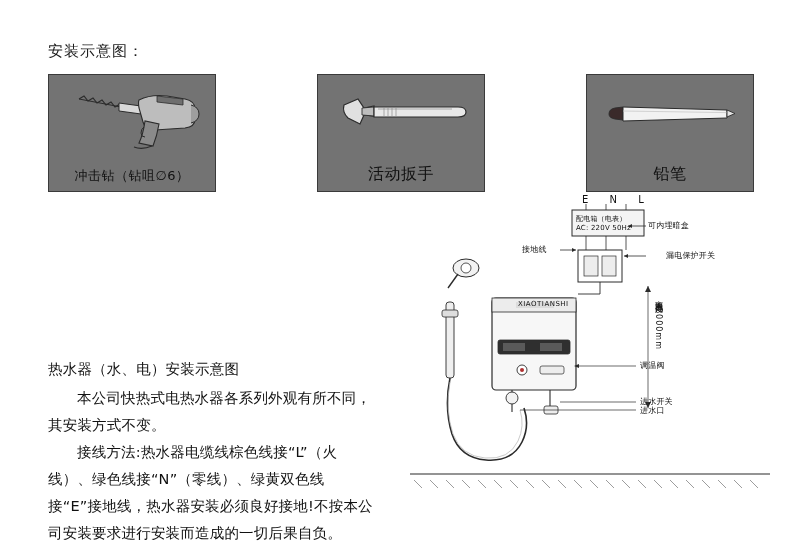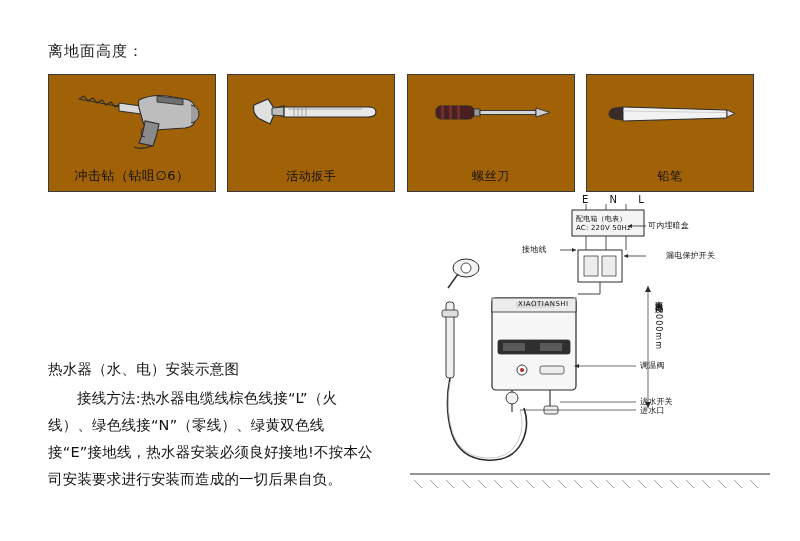--- a/index.html
+++ b/index.html
@@ -39,36 +39,36 @@
     height: 118px;
     display: flex;
     justify-content: space-between;
   }
   .tool-box {
     width: 168px;
     height: 118px;
     border: 1px solid #3a3a3a;
     box-sizing: border-box;
     position: relative;
-    background: #a16207;
+    background: #737373;
   }
   .tool-art {
     position: absolute;
     left: 0;
     top: 0;
     width: 100%;
     height: 78px;
   }
   .tool-caption {
     position: absolute;
     left: 0;
     right: 0;
     bottom: 6px;
     text-align: center;
-    font-size: 12px;
+    font-size: 16px;
     letter-spacing: 0.5px;
     color: #111;
   }
   .tool-caption.small {
     font-size: 13px;
   }
 
   
   .body-text {
     position: absolute;
@@ -122,21 +122,21 @@
     font-size: 10px;
     letter-spacing: 9px;
     color: #111;
   }
 </style>
 </head>
 <body>
 
 <div class="page">
 
-  <div class="tools-heading">离地面高度：</div>
+  <div class="tools-heading">安装示意图：</div>
 
   <div class="tools-row">
 
     <div class="tool-box">
       <div class="tool-art">
         <svg width="168" height="78" viewBox="0 0 168 78">
 
           <path d="M30 24 L72 32" stroke="#2b2b2b" stroke-width="1" fill="none"></path>
           <path d="M30 24 l5 -3 l4 5 l5 -3 l4 5 l5 -3 l4 5 l5 -3 l4 5 l5 -3 l4 5" stroke="#2b2b2b" stroke-width="1.2" fill="none"></path>
           <path d="M70 28 l22 3 l0 8 l-22 -3 z" fill="#d8d8d8" stroke="#2b2b2b" stroke-width="1"></path>
@@ -162,51 +162,38 @@
           <path d="M26 30 l14 -6 l6 9 l10 -2 l0 10 l-10 -1 l-4 9 l-12 -6 q-6 -6 -4 -13 z" fill="#e0e0e0" stroke="#2b2b2b" stroke-width="1.2"></path>
           <path d="M44 33 l12 -1 l0 9 l-12 -1 z" fill="#bdbdbd" stroke="#2b2b2b" stroke-width="0.9"></path>
           <path d="M56 32 l84 0 q8 0 8 5 q0 5 -8 5 l-84 0 z" fill="#e8e8e8" stroke="#2b2b2b" stroke-width="1.2"></path>
           <path d="M60 34 l74 0" stroke="#9a9a9a" stroke-width="0.8"></path>
           <path d="M66 32 l0 10 M70 32 l0 10 M74 32 l0 10 M78 32 l0 10" stroke="#8a8a8a" stroke-width="0.7"></path>
         </svg>
       </div>
       <div class="tool-caption">活动扳手</div>
     </div>
 
-    <div class="tool-box">
-      <div class="tool-art">
-        <svg width="168" height="78" viewBox="0 0 168 78">
-          <rect x="28" y="31" width="38" height="13" rx="5" fill="#4a1f1f" stroke="#2b2b2b" stroke-width="1"></rect>
-          <rect x="33" y="31" width="3" height="13" fill="#6e3030"></rect>
-          <rect x="41" y="31" width="3" height="13" fill="#6e3030"></rect>
-          <rect x="49" y="31" width="3" height="13" fill="#6e3030"></rect>
-          <rect x="66" y="34" width="6" height="7" fill="#9a9a9a" stroke="#2b2b2b" stroke-width="0.8"></rect>
-          <rect x="72" y="35.5" width="56" height="4" fill="#d6d6d6" stroke="#2b2b2b" stroke-width="0.9"></rect>
-          <path d="M128 33 l14 4.5 l-14 4.5 z" fill="#cfcfcf" stroke="#2b2b2b" stroke-width="0.9"></path>
-        </svg>
-      </div>
-      <div class="tool-caption">螺丝刀</div>
-    </div>
 
     <div class="tool-box">
       <div class="tool-art">
         <svg width="168" height="78" viewBox="0 0 168 78">
           <path d="M22 39 q0 -5 6 -6 l8 -1 l0 13 l-8 -1 q-6 -1 -6 -5 z" fill="#3a2a2a" stroke="#2b2b2b" stroke-width="0.9"></path>
           <path d="M36 32 l104 3 l0 8 l-104 3 z" fill="#f2f2f2" stroke="#2b2b2b" stroke-width="1"></path>
           <path d="M36 36 l104 1.6" stroke="#c8c8c8" stroke-width="0.8"></path>
           <path d="M140 35 l8 3.5 l-8 3.5 z" fill="#e4e4e4" stroke="#2b2b2b" stroke-width="0.9"></path>
         </svg>
       </div>
       <div class="tool-caption">铅笔</div>
     </div>
 
   </div>
 
   <div class="body-text">
     <span class="title">热水器（水、电）安装示意图</span>
+    <p class="indent">本公司快热式电热水器各系列外观有所不同，其安装方式不变。</p>
     <p class="indent">接线方法:热水器电缆线棕色线接“L”（火线）、绿色线接“N”（零线）、绿黄双色线接“E”接地线，热水器安装必须良好接地!不按本公司安装要求进行安装而造成的一切后果自负。</p>
   </div>
 
   <div class="diagram">
     <svg width="380" height="320" viewBox="0 0 380 320">
 
       <rect x="172" y="20" width="72" height="26" fill="#f4f4f4" stroke="#2b2b2b" stroke-width="1"></rect>
 
       <path d="M186 14 l0 6 M206 14 l0 6 M226 14 l0 6" stroke="#2b2b2b" stroke-width="0.8"></path>
       <path d="M186 46 l0 14 M206 46 l0 14 M226 46 l0 14" stroke="#2b2b2b" stroke-width="0.8"></path>

